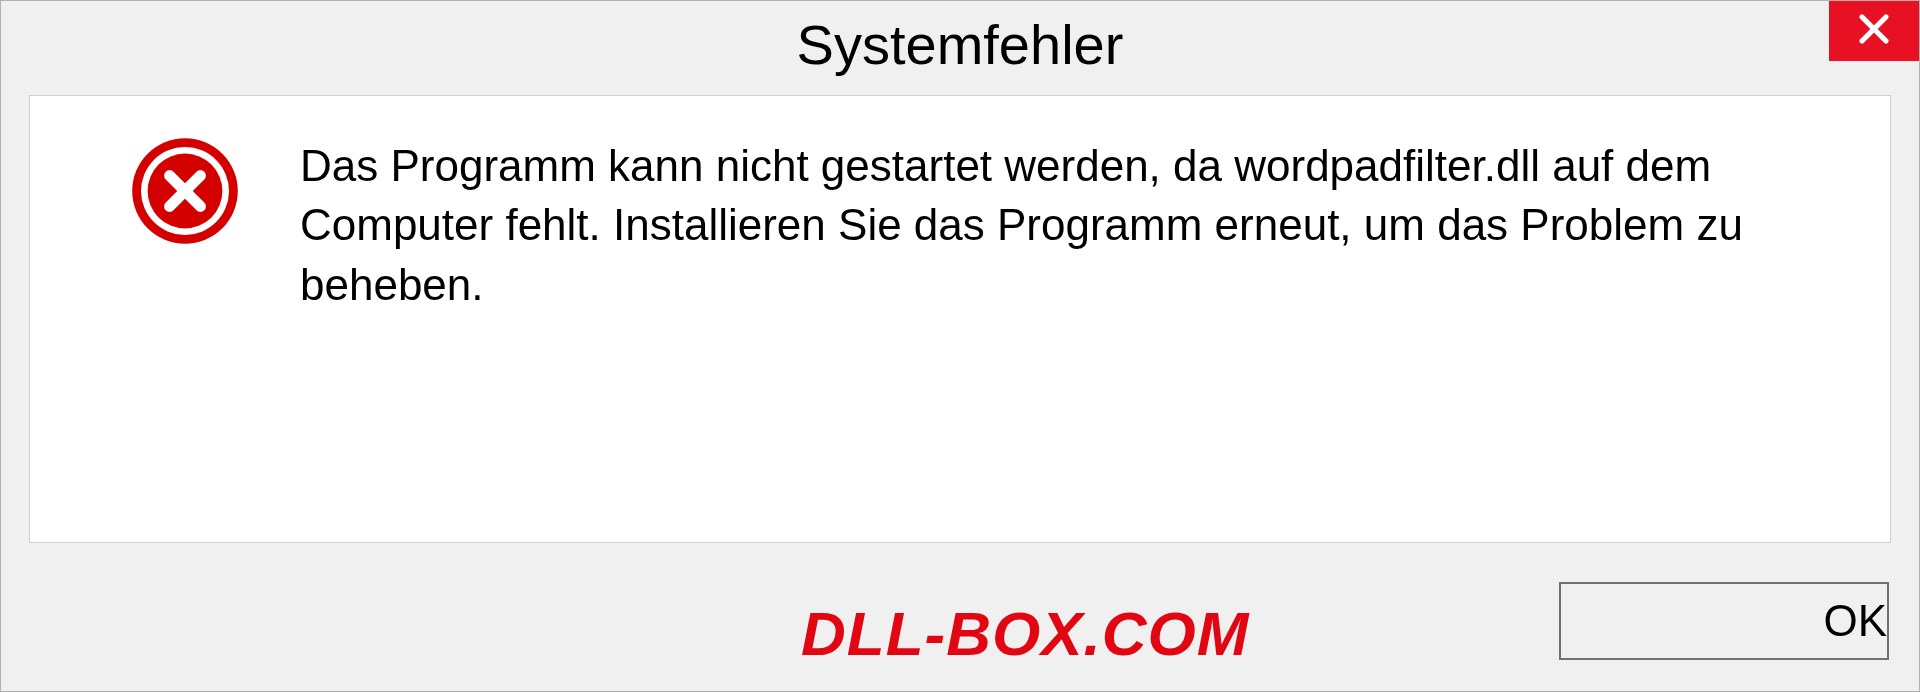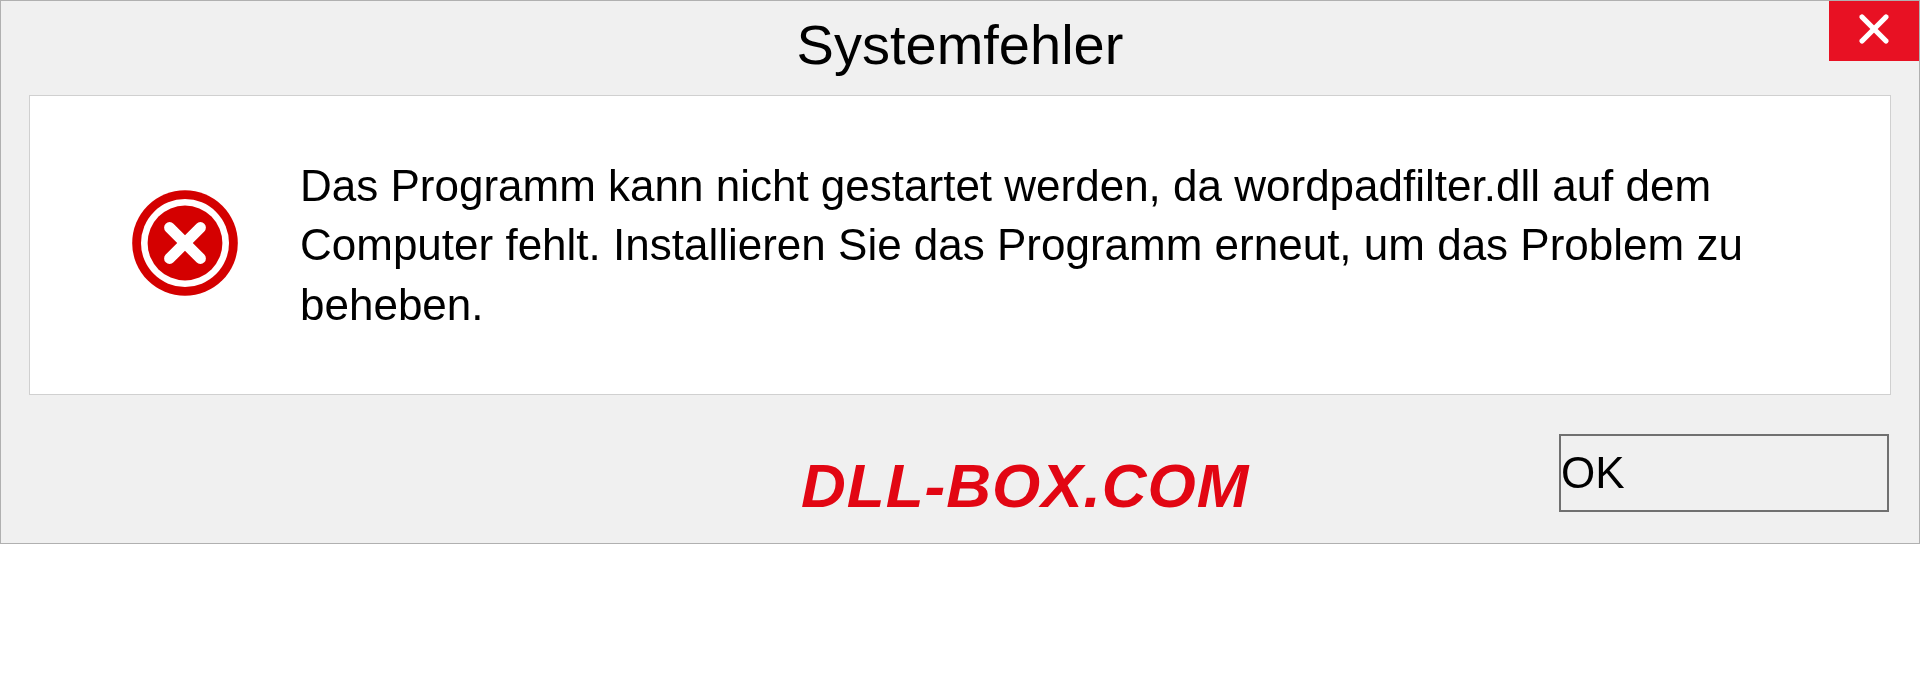--- a/index.html
+++ b/index.html
@@ -9,21 +9,21 @@
     }
     body {
       font-family: "Segoe UI", Tahoma, Arial, sans-serif;
       background: #fff;
       width: 1920px;
       height: 692px;
       overflow: hidden;
     }
     .dialog {
       width: 1920px;
-      height: 544px;
+      height: 692px;
       background: #f0f0f0;
       border: 1px solid #b0b0b0;
       position: relative;
       display: flex;
       flex-direction: column;
     }
     .titlebar {
       height: 86px;
       background: #f0f0f0;
       display: flex;
@@ -51,21 +51,20 @@
     .close-btn svg {
       width: 36px;
       height: 36px;
     }
     .content-area {
       margin: 8px 28px 18px 28px;
       background: #ffffff;
       border: 1px solid #d0d0d0;
       flex: 1;
       display: flex;
-      align-items: center;
       padding: 40px 60px 40px 100px;
     }
     .error-icon {
       flex-shrink: 0;
       margin-right: 60px;
     }
     .error-icon svg {
       width: 110px;
       height: 110px;
     }
@@ -94,21 +93,21 @@
     }
     .ok-btn {
       width: 330px;
       height: 78px;
       background: #f0f0f0;
       border: 2px solid #707070;
       font-size: 44px;
       color: #000;
       display: flex;
       align-items: center;
-      justify-content: flex-start;
+      justify-content: flex-end;
       cursor: pointer;
     }
   </style>
 </head>
 <body>
 
 <div class="dialog">
   <div class="titlebar">
     <span class="title-text">Systemfehler</span>
     <div class="close-btn">

